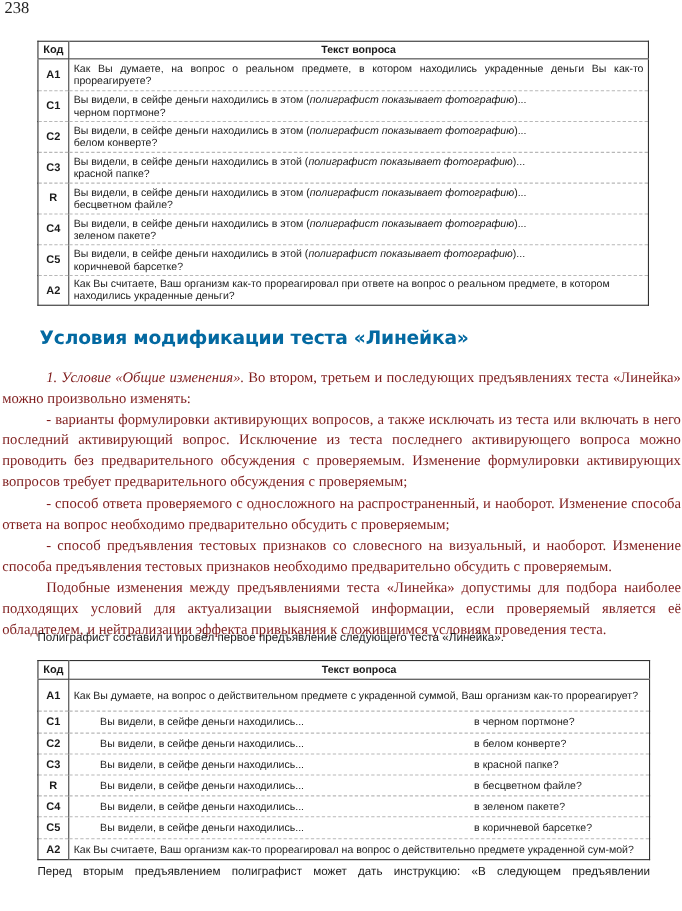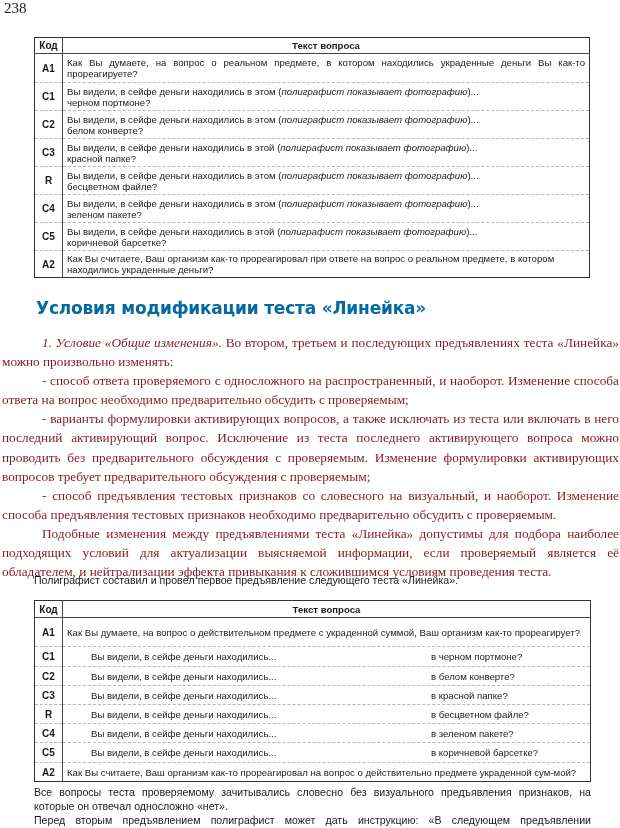--- a/index.html
+++ b/index.html
@@ -65,22 +65,22 @@
     <td class="code">A2</td>
     <td>Как Вы считаете, Ваш организм как-то прореагировал при ответе на вопрос о реальном предмете, в котором находились украденные деньги?</td>
   </tr>
 </tbody>
   </table>
 
 <div class="abs heading">Условия модификации теста «Линейка»</div>
 
 <div class="abs body-text" style="top:333px;">
   <p><span class="it">1. Условие «Общие изменения».</span><span> Во втором, третьем и последующих предъявлениях теста «Линейка» можно произвольно изменять:</span></p>
+  <p>- варианты формулировки активирующих вопросов, а также исключать из теста или включать в него последний активирующий вопрос. Исключение из теста последнего активирующего вопроса можно проводить без предварительного обсуждения с проверяемым. Изменение формулировки активирующих вопросов требует предварительного обсуждения с проверяемым;</p>
   <p>- способ ответа проверяемого с односложного на распространенный, и наоборот. Изменение способа ответа на вопрос необходимо предварительно обсудить с проверяемым;</p>
-  <p>- варианты формулировки активирующих вопросов, а также исключать из теста или включать в него последний активирующий вопрос. Исключение из теста последнего активирующего вопроса можно проводить без предварительного обсуждения с проверяемым. Изменение формулировки активирующих вопросов требует предварительного обсуждения с проверяемым;</p>
   <p>- способ предъявления тестовых признаков со словесного на визуальный, и наоборот. Изменение способа предъявления тестовых признаков необходимо предварительно обсудить с проверяемым.</p>
   <p>Подобные изменения между предъявлениями теста «Линейка» допустимы для подбора наиболее подходящих условий для актуализации выясняемой информации, если проверяемый является её обладателем, и нейтрализации эффекта привыкания к сложившимся условиям проведения теста.</p>
 </div>
 
 <div class="abs sans-text" style="top:573px;">
   <p>Полиграфист составил и провёл первое предъявление следующего теста «Линейка».</p>
 </div>
 
 <table class="q" style="left:34px; top:600px; width:557px;">
   <tbody>
@@ -147,15 +147,14 @@
         </td>
   </tr>
   <tr style="height:19px;">
     <td class="code">A2</td>
     <td>Как Вы считаете, Ваш организм как-то прореагировал на вопрос о действительно предмете украденной сум-мой?</td>
   </tr>
 </tbody>
   </table>
 
 <div class="abs sans-text" style="top:785px;">
-  <p>Все вопросы теста проверяемому зачитывались словесно без визуального предъявления признаков, на которые он отвечал односложно «нет».</p>
   <p style="text-align-last:justify;">Перед вторым предъявлением полиграфист может дать инструкцию: «В следующем предъявлении</p>
 </div>
 
 </body></html>

